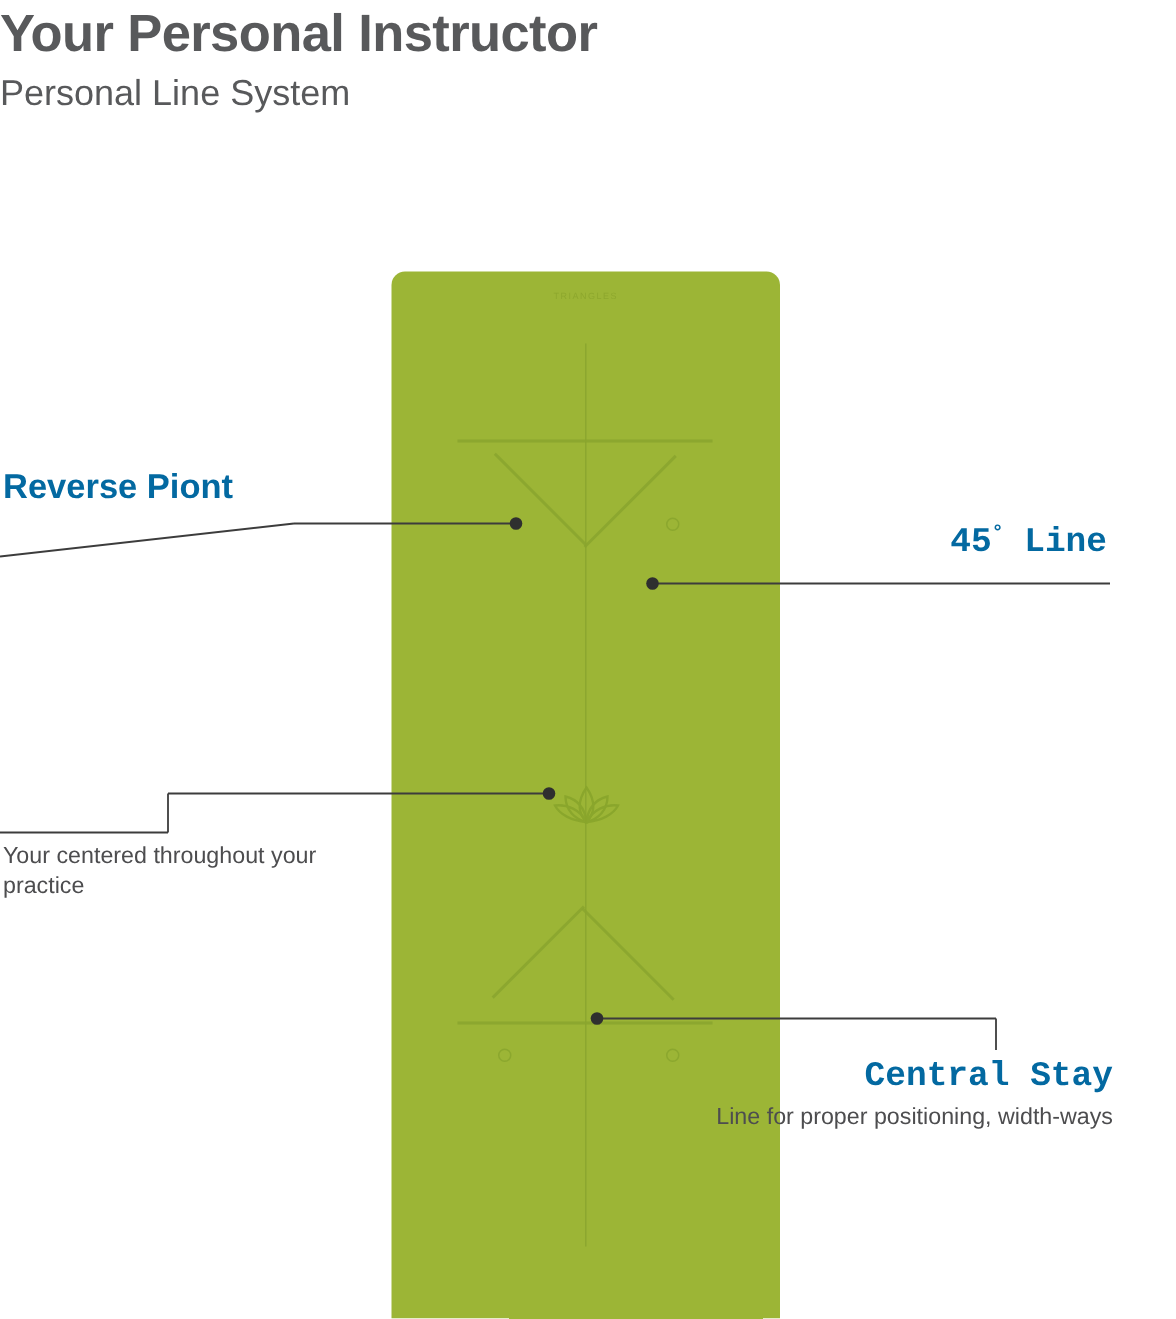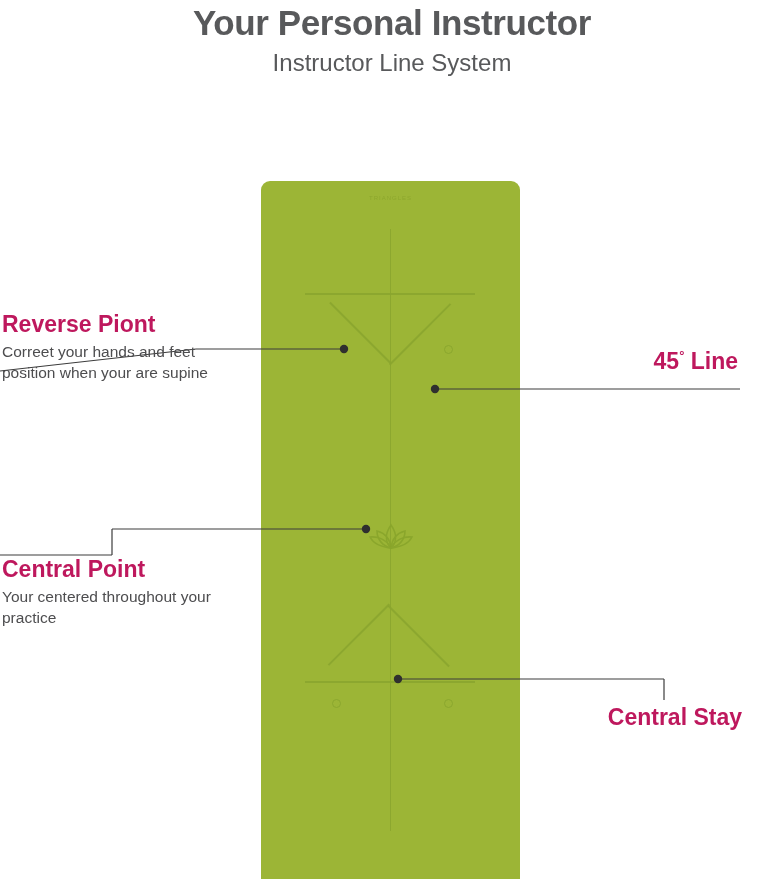--- a/index.html
+++ b/index.html
@@ -21,21 +21,20 @@
     width: 784px;
     height: 879px;
   }
 
   
   .header {
     position: absolute;
     top: 0;
     left: 0;
     width: 784px;
-    text-align: center;
   }
   .title {
     margin: 0;
     padding-top: 2px;
     font-size: 35px;
     font-weight: bold;
     letter-spacing: -0.4px;
     color: #58595b;
     line-height: 1.18;
   }
@@ -105,33 +104,33 @@
     transform: translateX(-50%);
     opacity: .9;
   }
 
   
   .callout { position: absolute; }
   .callout h3 {
     margin: 0;
     font-size: 23px;
     font-weight: bold;
-    color: #be185d;
+    color: #0369a1;
     line-height: 1.15;
     white-space: nowrap;
   }
   .callout p {
     margin: 0;
     padding-top: 5px;
     font-size: 15.5px;
     line-height: 1.3;
     color: #4d4d4f;
   }
   .callout.right { text-align: right; }
-  .callout.right h3 { text-align: right; }
+  .callout.right h3 { text-align: right; font-family: Liberation Mono, monospace; }
   .deg {
     font-size: 13px;
     vertical-align: super;
     letter-spacing: 0;
   }
 
   
   #leaders {
     position: absolute;
     left: 0;
@@ -141,21 +140,21 @@
     pointer-events: none;
   }
 </style>
 </head>
 <body>
 
 <div id="stage">
 
   <div class="header">
     <h1 class="title">Your Personal Instructor</h1>
-    <h2 class="subtitle">Instructor Line System</h2>
+    <h2 class="subtitle">Personal Line System</h2>
   </div>
 
   <div class="mat">
     <div class="mat-inner">
 
       <div class="brand">TRIANGLES</div>
 
       <div class="ln v-line" style="left:128.5px; top:48px; height:602px;"></div>
 
       <div class="ln h-line" style="left:44px; top:112px; width:170px;"></div>
@@ -208,29 +207,28 @@
 
     <g>
       <line x1="398" y1="679" x2="664" y2="679" stroke="#3c3c3c" stroke-width="1.2"></line>
       <line x1="664" y1="679" x2="664" y2="700" stroke="#3c3c3c" stroke-width="1.2"></line>
       <circle cx="398" cy="679" r="4.2" fill="#2f2f2f"></circle>
     </g>
   </svg>
 
   <div class="callout left" style="left:2px; top:311px; width:240px;">
     <h3>Reverse Piont</h3>
-    <p>Correet your hands and feet position when your are supine</p>
   </div>
 
   <div class="callout right" style="right:46px; top:348px; width:260px;">
     <h3><span>45</span><span class="deg">°</span> <span>Line</span></h3>
   </div>
 
   <div class="callout left" style="left:2px; top:556px; width:250px;">
-    <h3>Central Point</h3>
     <p>Your centered throughout your practice</p>
   </div>
 
   <div class="callout right" style="right:42px; top:704px; width:300px;">
     <h3>Central Stay</h3>
+    <p>Line for proper positioning, width-ways</p>
   </div>
 
 </div>
 
 </body></html>

